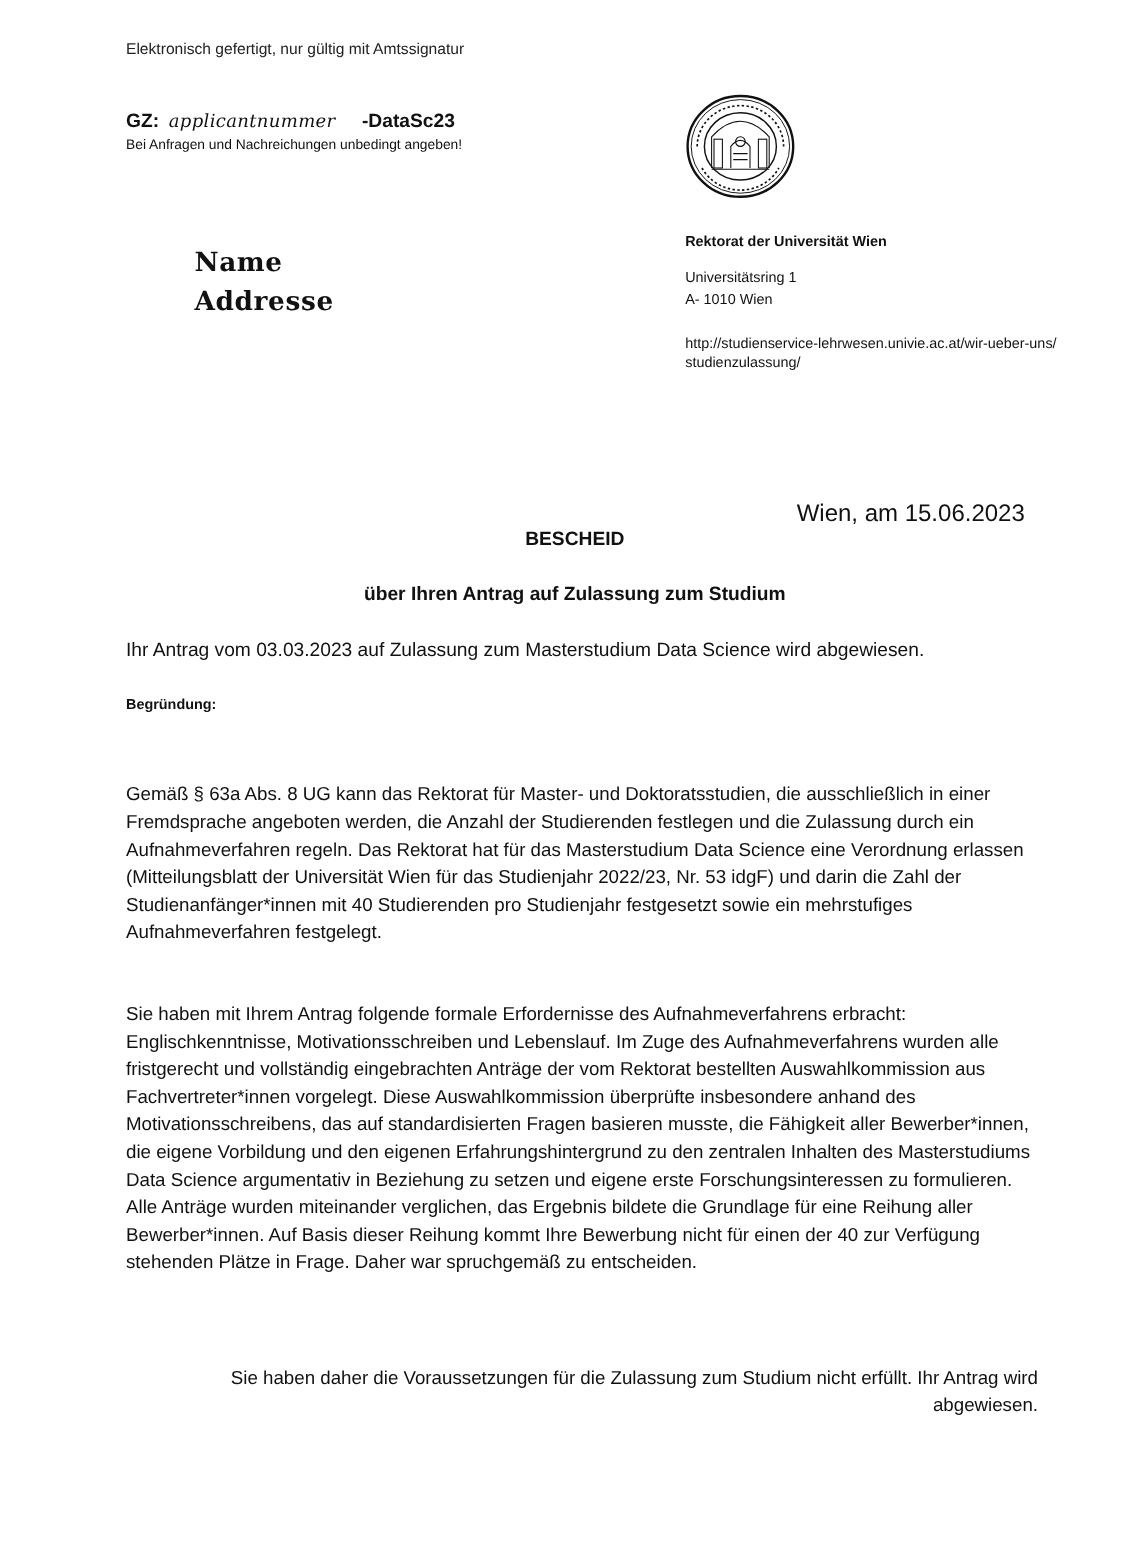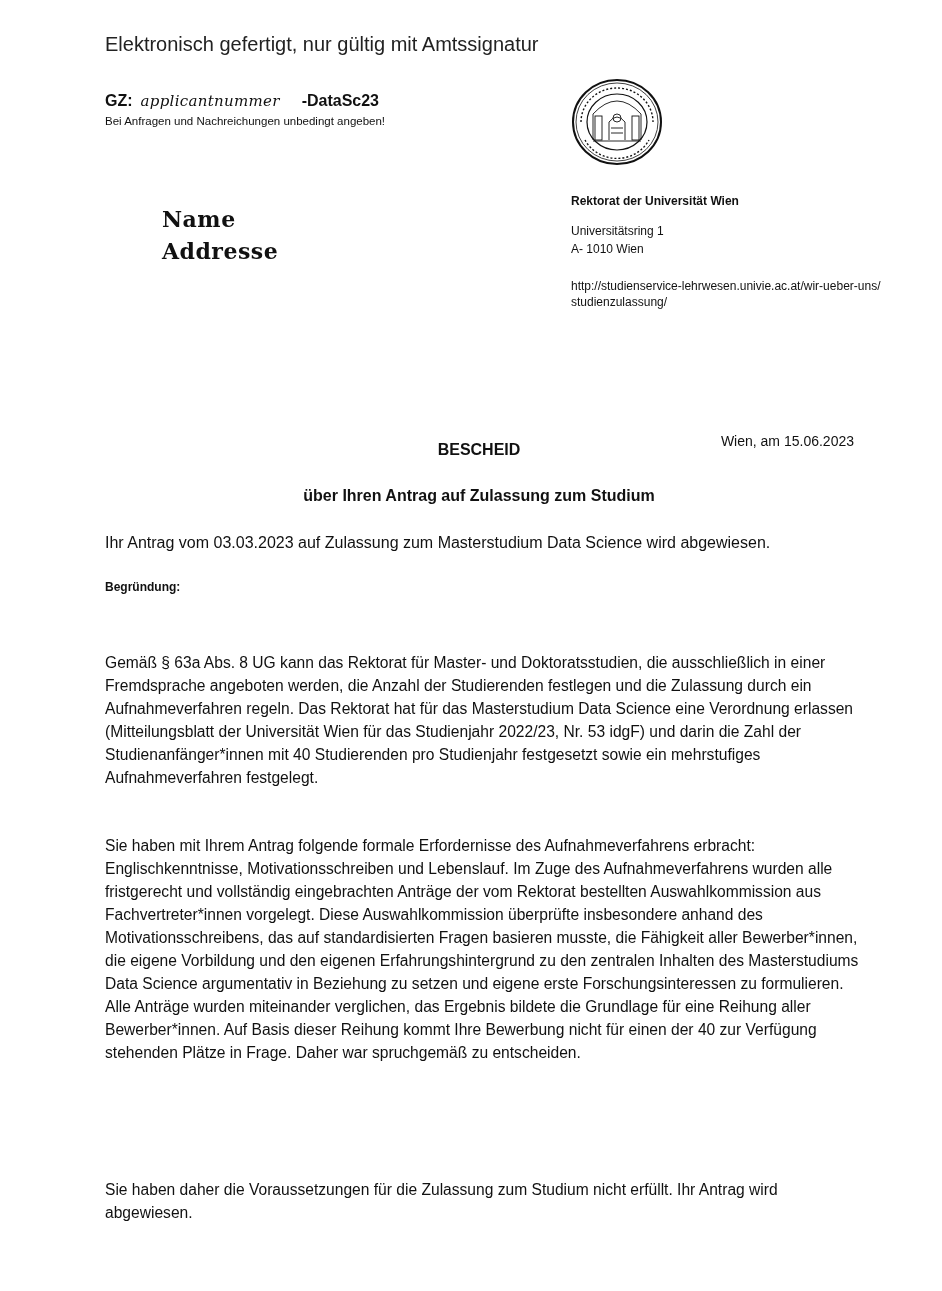--- a/index.html
+++ b/index.html
@@ -1,39 +1,39 @@
 <!DOCTYPE html>
 <html><head>
 <meta charset="utf-8">
 <style>
   html, body { margin:0; padding:0; background:#ffffff; }
   body { width:942px; height:1291px; position:relative; overflow:hidden;
          font-family:"Liberation Sans", "DejaVu Sans", sans-serif; color:#111; }
   .abs { position:absolute; }
-  .top-note { left:105px; top:33px; font-size:20px; color:#222; }
+  .top-note { left:105px; top:33px; font-size:13px; color:#222; }
   .gz { left:105px; top:92px; font-size:16px; font-weight:bold; white-space:pre; }
   .gz .blackletter { font-family:"DejaVu Serif", serif; font-weight:normal; font-size:15px; letter-spacing:0.3px; margin:0 22px 0 8px;font-style:italic; }
   .gz-hint { left:105px; top:115px; font-size:11.5px; color:#111; }
   .recipient { left:162px; top:203px; font-family:"DejaVu Serif", serif; font-weight:bold; font-size:22px; line-height:32px; letter-spacing:0.5px; }
   .logo { left:571px; top:78px; display:flex; align-items:center; }
   .seal { width:92px; height:88px; }
   .wordmark { margin-left:10px; font-size:46px; line-height:38px; color:#1a1a1a; letter-spacing:-0.5px; font-weight:normal; }
   .sender { left:571px; top:192px; font-size:12px; line-height:18px; color:#111; }
   .sender .org { font-weight:bold; margin-bottom:12px; }
   .sender .addr { margin-bottom:20px; }
   .sender .url { width:330px; line-height:16px; }
-  .date { right:88px; top:433px; font-size:14px; }
+  .date { right:88px; top:417px; font-size:20px; }
   .title { left:0; width:958px; text-align:center; top:441px; font-size:16px; font-weight:bold; }
   .subtitle { left:0; width:958px; text-align:center; top:487px; font-size:16px; font-weight:bold; }
   .decision { left:105px; top:534px; font-size:16px; }
   .reason-head { left:105px; top:580px; font-size:12px; font-weight:bold; }
   .para { left:105px; width:760px; font-size:15.6px; line-height:23px; }
   .p1 { top:651px; }
   .p2 { top:834px; }
-  .p3 { top:1178px; }
+  .p3 { top:1137px;text-align:right; }
 </style>
 </head>
 <body>
 
 <div class="abs top-note">Elektronisch gefertigt, nur gültig mit Amtssignatur</div>
 
 <div class="abs gz"><span>GZ:</span><span class="blackletter">applicantnummer</span><span>-DataSc23</span></div>
 <div class="abs gz-hint">Bei Anfragen und Nachreichungen unbedingt angeben!</div>
 
 <div class="abs recipient">

